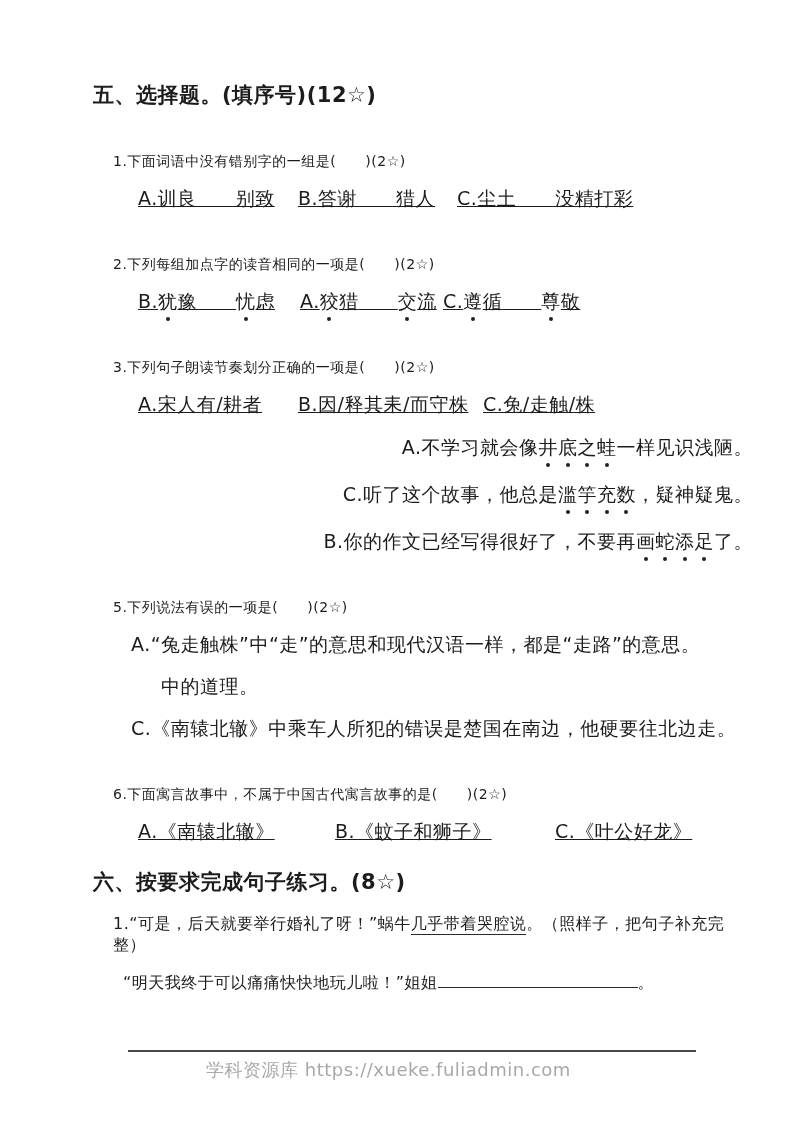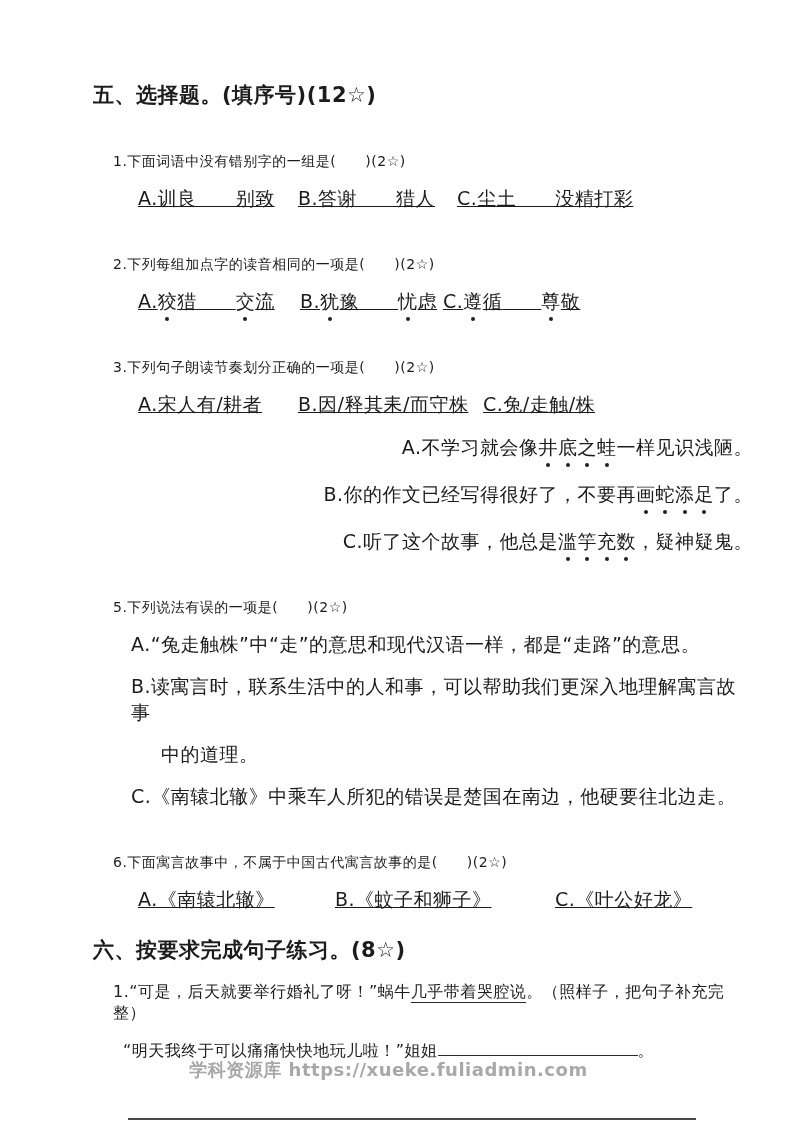--- a/index.html
+++ b/index.html
@@ -89,58 +89,56 @@
   }
   .spacer-sm { height: 6px; }
   .footer {
     position: absolute;
     left: 0; right: 16px;
     top: 1058px;
     text-align: center;
     font-size: 18px;
     color: #a8a8a8;
     letter-spacing: 0.5px;
-    font-weight: bold;
   }
 </style>
 </head>
 <body>
 
 <div class="page">
 
   <div class="sec-title">五、选择题。(填序号)(12☆)</div>
 
   <div class="stem">1.下面词语中没有错别字的一组是(　　)(2☆)</div>
   <div class="optrow q1">
     <span class="opt">A.训良　　别致</span>
     <span class="opt">B.答谢　　猎人</span>
     <span class="opt">C.尘土　　没精打彩</span>
   </div>
 
   <div class="stem">2.下列每组加点字的读音相同的一项是(　　)(2☆)</div>
   <div class="optrow q2 dotted">
+    <span class="opt"><span>B.</span><span class="seg-dot">犹</span><span>豫</span><span>　　</span><span class="seg-dot">忧</span><span>虑</span></span>
     <span class="opt"><span>A.</span><span class="seg-dot">狡</span><span>猎</span><span>　　</span><span class="seg-dot">交</span><span>流</span></span>
-    <span class="opt"><span>B.</span><span class="seg-dot">犹</span><span>豫</span><span>　　</span><span class="seg-dot">忧</span><span>虑</span></span>
     <span class="opt"><span>C.</span><span class="seg-dot">遵</span><span>循</span><span>　　</span><span class="seg-dot">尊</span><span>敬</span></span>
   </div>
 
   <div class="stem">3.下列句子朗读节奏划分正确的一项是(　　)(2☆)</div>
   <div class="optrow q3">
     <span class="opt">A.宋人有/耕者</span>
     <span class="opt">B.因/释其耒/而守株</span>
     <span class="opt">C.兔/走触/株</span>
   </div>
 
   <div class="sentence dotted"><span>A.不学习就会像</span><span class="seg-dot">井</span><span class="seg-dot">底</span><span class="seg-dot">之</span><span class="seg-dot">蛙</span><span>一样见识浅陋。</span></div>
+  <div class="sentence dotted"><span>C.听了这个故事，他总是</span><span class="seg-dot">滥</span><span class="seg-dot">竽</span><span class="seg-dot">充</span><span class="seg-dot">数</span><span>，疑神疑鬼。</span></div>
   <div class="sentence dotted"><span>B.你的作文已经写得很好了，不要再</span><span class="seg-dot">画</span><span class="seg-dot">蛇</span><span class="seg-dot">添</span><span class="seg-dot">足</span><span>了。</span></div>
-  <div class="sentence dotted"><span>C.听了这个故事，他总是</span><span class="seg-dot">滥</span><span class="seg-dot">竽</span><span class="seg-dot">充</span><span class="seg-dot">数</span><span>，疑神疑鬼。</span></div>
 
   <div class="stem">5.下列说法有误的一项是(　　)(2☆)</div>
   <div class="sentence">A.“兔走触株”中“走”的意思和现代汉语一样，都是“走路”的意思。</div>
-  <div class="sentence">B.读寓言时，联系生活中的人和事，可以帮助我们更深入地理解寓言故事</div>
   <div class="sentence cont">中的道理。</div>
   <div class="sentence">C.《南辕北辙》中乘车人所犯的错误是楚国在南边，他硬要往北边走。</div>
 
   <div class="stem">6.下面寓言故事中，不属于中国古代寓言故事的是(　　)(2☆)</div>
   <div class="optrow q6">
     <span class="opt">A.《南辕北辙》</span>
     <span class="opt">B.《蚊子和狮子》</span>
     <span class="opt">C.《叶公好龙》</span>
   </div>
 

